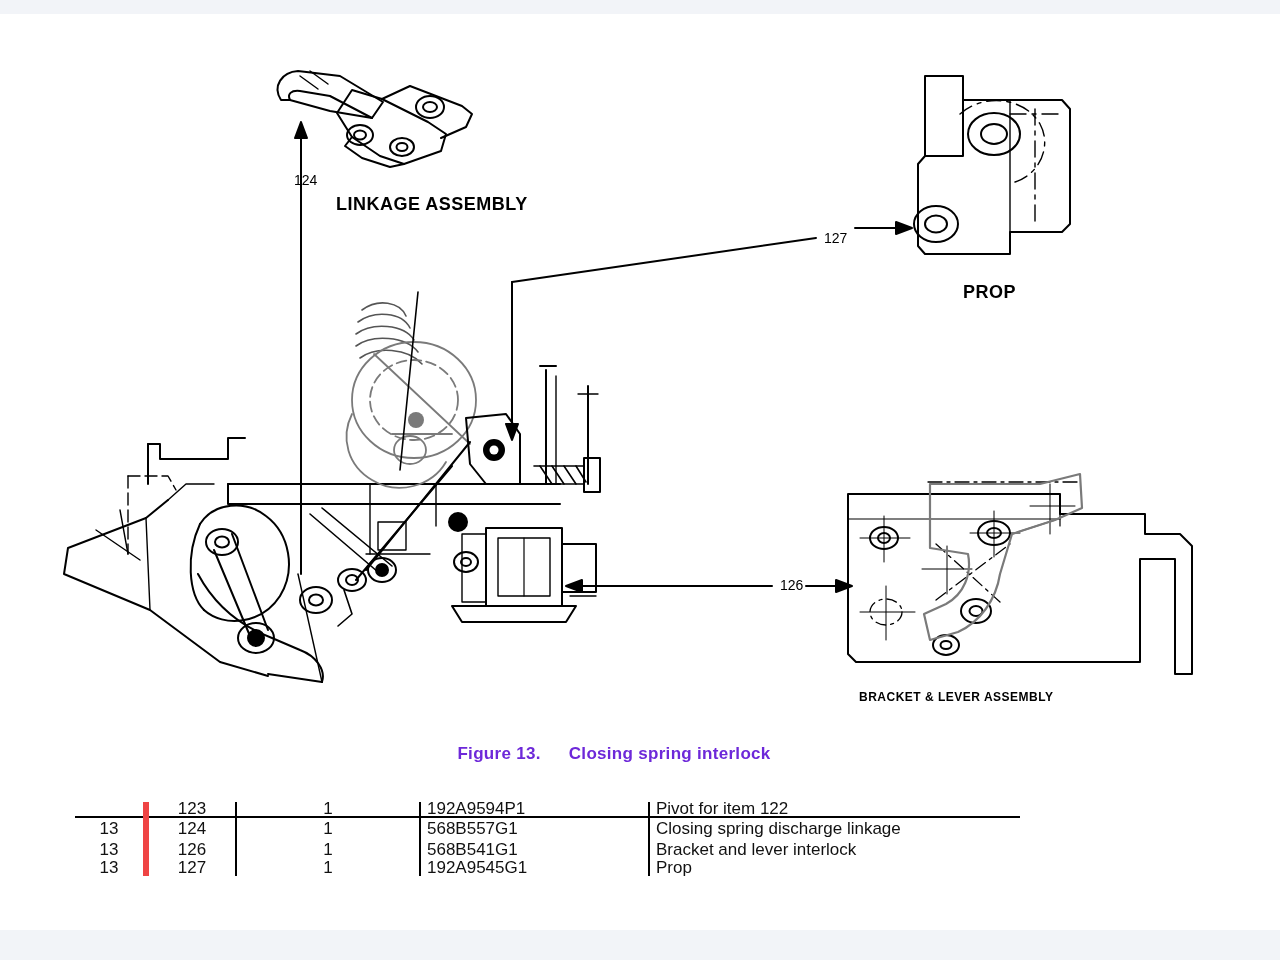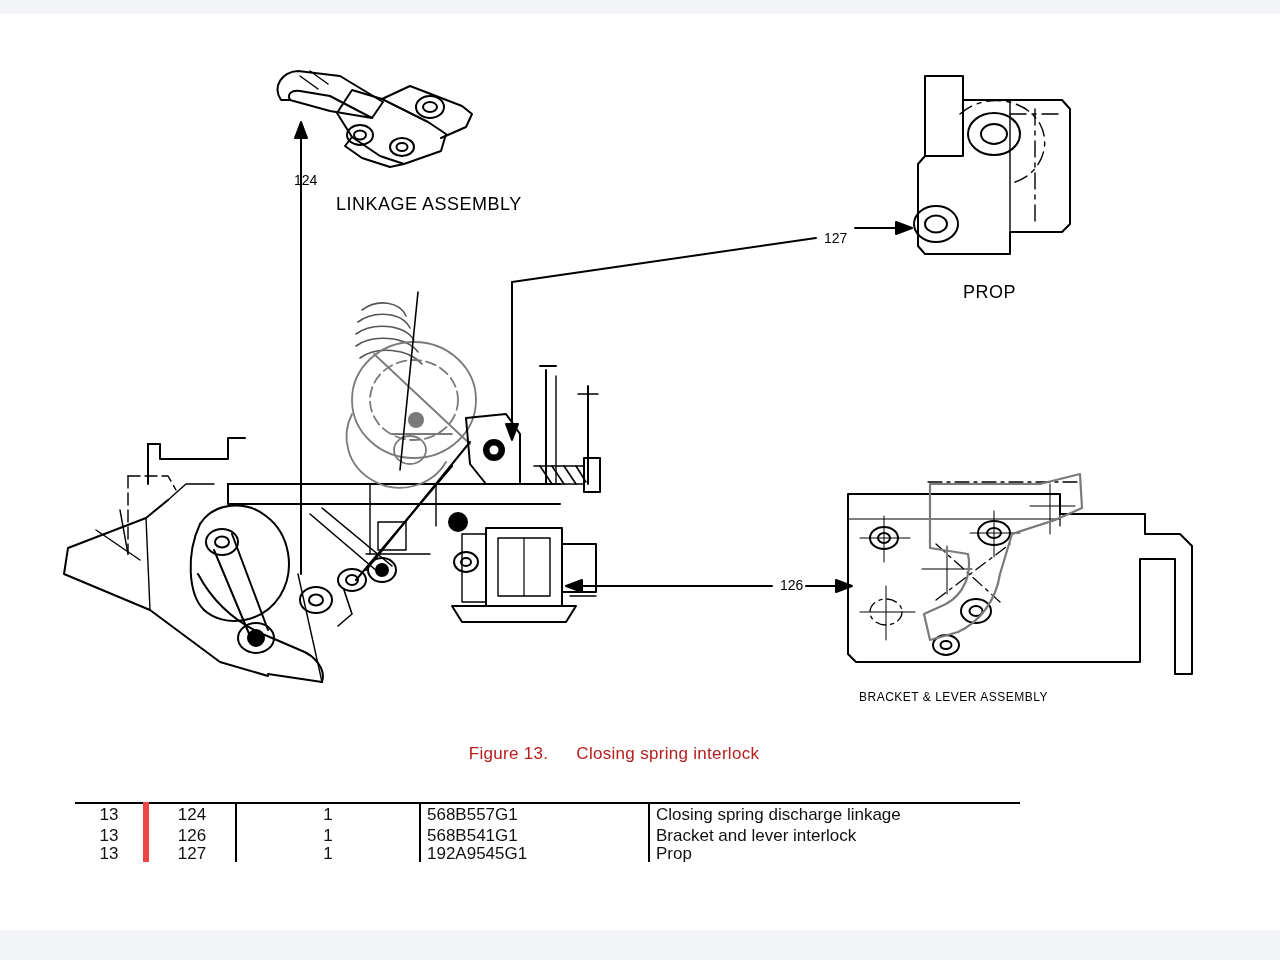--- a/index.html
+++ b/index.html
@@ -30,21 +30,21 @@
     height: 770px;
   }
   svg.dwg {
     position: absolute;
     left: 0;
     top: 0;
   }
   .lbl {
     position: absolute;
     font-family: "Liberation Sans", sans-serif;
-    font-weight: normal;
+    font-weight: bold;
     color: #000;
     white-space: nowrap;
   }
   .lbl-linkage { left: 336px; top: 180px; font-size: 18px; letter-spacing: 0.5px; }
   .lbl-prop { left: 963px; top: 268px; font-size: 18px; letter-spacing: 0.5px; }
   .lbl-bracket { left: 859px; top: 676px; font-size: 12px; letter-spacing: 0.5px; }
   .callout {
     position: absolute;
     font-family: "Liberation Sans", sans-serif;
     font-size: 14px;
@@ -54,23 +54,23 @@
   .c124 { left: 294px; top: 158px; }
   .c127 { left: 824px; top: 216px; }
   .c126 { left: 780px; top: 563px; }
   .fig-caption {
     position: absolute;
     left: 0;
     top: 730px;
     width: 1228px;
     text-align: center;
     font-size: 17px;
-    font-weight: normal;
+    font-weight: bold;
     letter-spacing: 0.3px;
-    color: #b91c1c;
+    color: #6d28d9;
   }
   .fig-caption .gap { display: inline-block; width: 18px; }
   
   .parts-table {
     position: absolute;
     left: 75px;
     top: 788px;
     width: 945px;
     height: 112px;
     overflow: hidden;
@@ -308,20 +308,27 @@
 
   <div class="fig-caption">
     <span>Figure 13.</span>
     <span class="gap"></span>
     <span>Closing spring interlock</span>
   </div>
 
   <div class="parts-table">
     <table class="pt">
       <tbody>
+        <tr class="clip-top">
+          <td class="col-fig clip-row-top"></td>
+          <td class="col-item clip-row-top">123</td>
+          <td class="col-qty clip-row-top">1</td>
+          <td class="col-pn clip-row-top">192A9594P1</td>
+          <td class="col-desc clip-row-top">Pivot for item 122</td>
+        </tr>
         <tr class="rule-top">
           <td class="col-fig">13</td>
           <td class="col-item">124</td>
           <td class="col-qty">1</td>
           <td class="col-pn">568B557G1</td>
           <td class="col-desc">Closing spring discharge linkage</td>
         </tr>
         <tr>
           <td class="col-fig">13</td>
           <td class="col-item">126</td>

